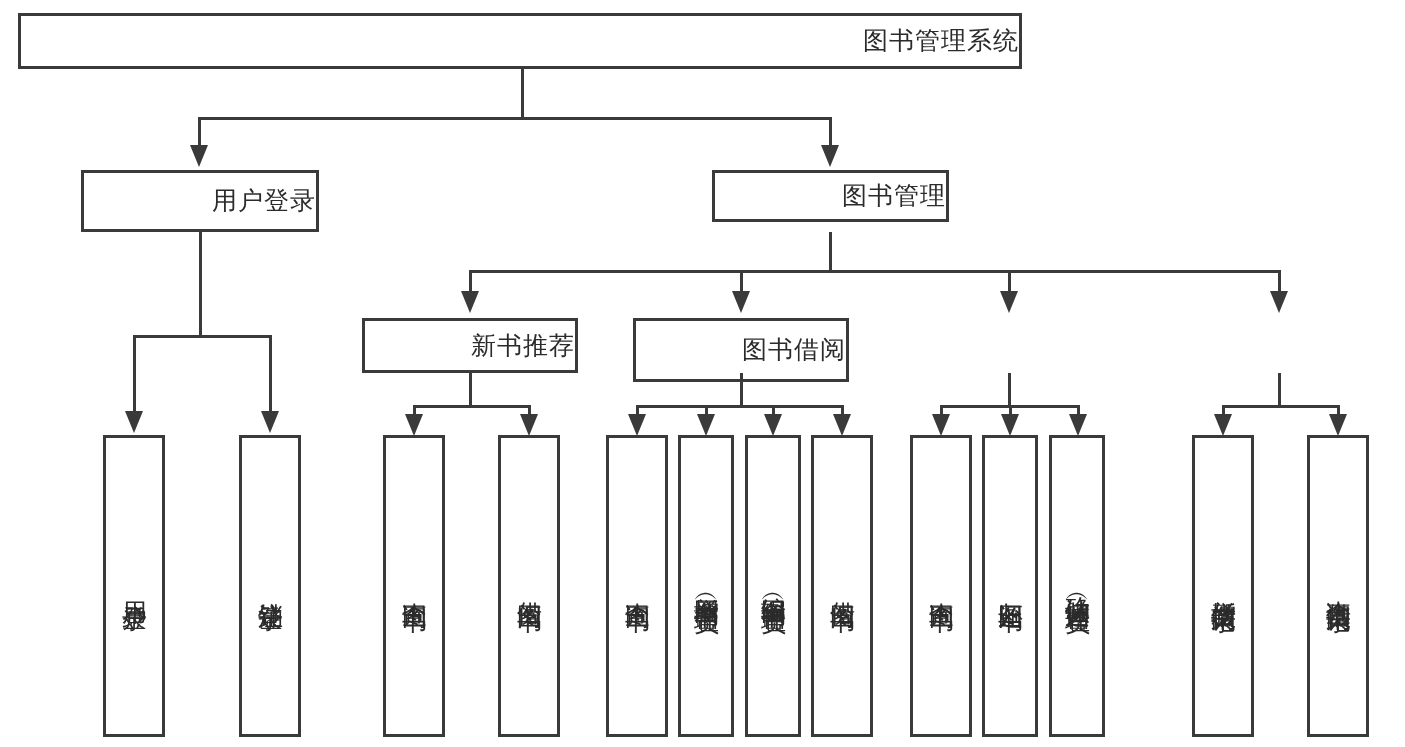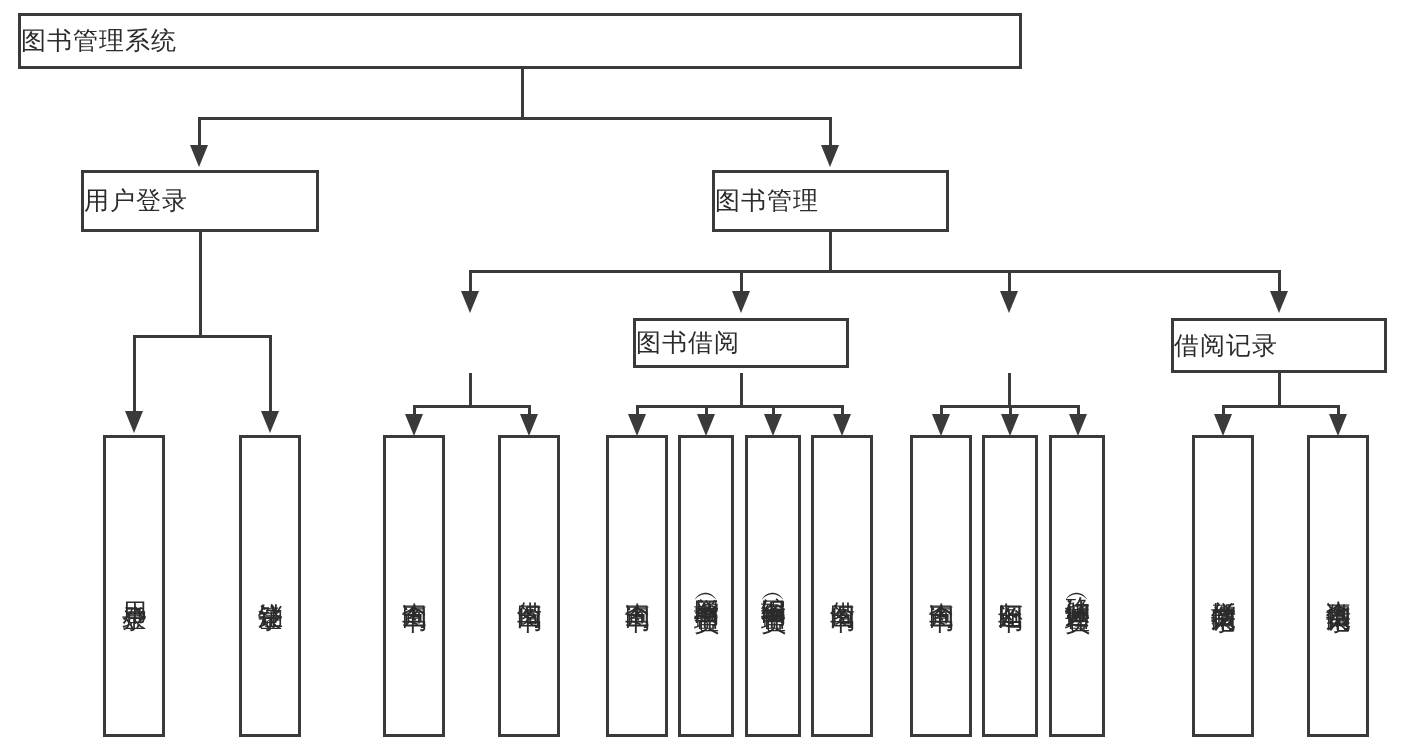--- a/index.html
+++ b/index.html
@@ -18,21 +18,21 @@
     overflow: hidden;
   }
   
   .node {
     position: absolute;
     box-sizing: border-box;
     background: #ffffff;
     border: 3px solid #3a3a3a;
     display: flex;
     align-items: center;
-    justify-content: flex-start;
+    justify-content: flex-end;
     color: #2b2b2b;
   }
   .node.root {
     border-width: 3px;
   }
   .node .label-h {
     font-size: 25px;
     line-height: 1.1;
     letter-spacing: 1px;
     white-space: nowrap;
@@ -97,21 +97,21 @@
 
   <div class="edge-v" style="left:198px; top:117px; height:30px;"></div>
   <div class="arrow" style="left:190px; top:145px;"></div>
   <div class="edge-v" style="left:829px; top:117px; height:30px;"></div>
   <div class="arrow" style="left:821px; top:145px;"></div>
 
   <div class="node" style="left:81px; top:170px; width:238px; height:62px;">
     <span class="label-h">用户登录</span>
   </div>
 
-  <div class="node" style="left:712px; top:170px; width:237px; height:62px;">
+  <div class="node" style="left:712px; top:170px; width:237px; height:52px;">
     <span class="label-h">图书管理</span>
   </div>
 
   <div class="edge-v" style="left:199px; top:232px; height:105px;"></div>
   <div class="edge-h" style="left:133px; top:335px; width:139px;"></div>
   <div class="edge-v" style="left:133px; top:335px; height:78px;"></div>
   <div class="arrow" style="left:125px; top:411px;"></div>
   <div class="edge-v" style="left:269px; top:335px; height:78px;"></div>
   <div class="arrow" style="left:261px; top:411px;"></div>
 
@@ -119,25 +119,25 @@
   <div class="edge-h" style="left:469px; top:270px; width:812px;"></div>
   <div class="edge-v" style="left:469px; top:270px; height:23px;"></div>
   <div class="arrow" style="left:461px; top:291px;"></div>
   <div class="edge-v" style="left:740px; top:270px; height:23px;"></div>
   <div class="arrow" style="left:732px; top:291px;"></div>
   <div class="edge-v" style="left:1008px; top:270px; height:23px;"></div>
   <div class="arrow" style="left:1000px; top:291px;"></div>
   <div class="edge-v" style="left:1278px; top:270px; height:23px;"></div>
   <div class="arrow" style="left:1270px; top:291px;"></div>
 
-  <div class="node" style="left:633px; top:318px; width:216px; height:50px;">
+  <div class="node" style="left:362px; top:318px; width:216px; height:55px;">
+    <span class="label-h">新书推荐</span>
+  </div>
+  <div class="node" style="left:633px; top:318px; width:216px; height:64px;">
     <span class="label-h">图书借阅</span>
-  </div>
-  <div class="node" style="left:1171px; top:318px; width:216px; height:55px;">
-    <span class="label-h">借阅记录</span>
   </div>
 
   <div class="edge-v" style="left:469px; top:373px; height:34px;"></div>
   <div class="edge-h" style="left:413px; top:405px; width:118px;"></div>
   <div class="edge-v" style="left:413px; top:405px; height:14px;"></div>
   <div class="arrow" style="left:405px; top:414px;"></div>
   <div class="edge-v" style="left:528px; top:405px; height:14px;"></div>
   <div class="arrow" style="left:520px; top:414px;"></div>
 
   <div class="edge-v" style="left:740px; top:373px; height:34px;"></div>

